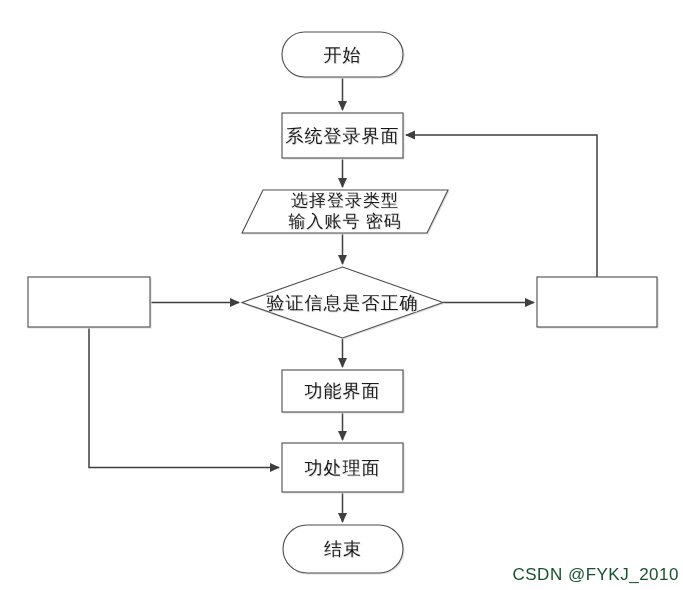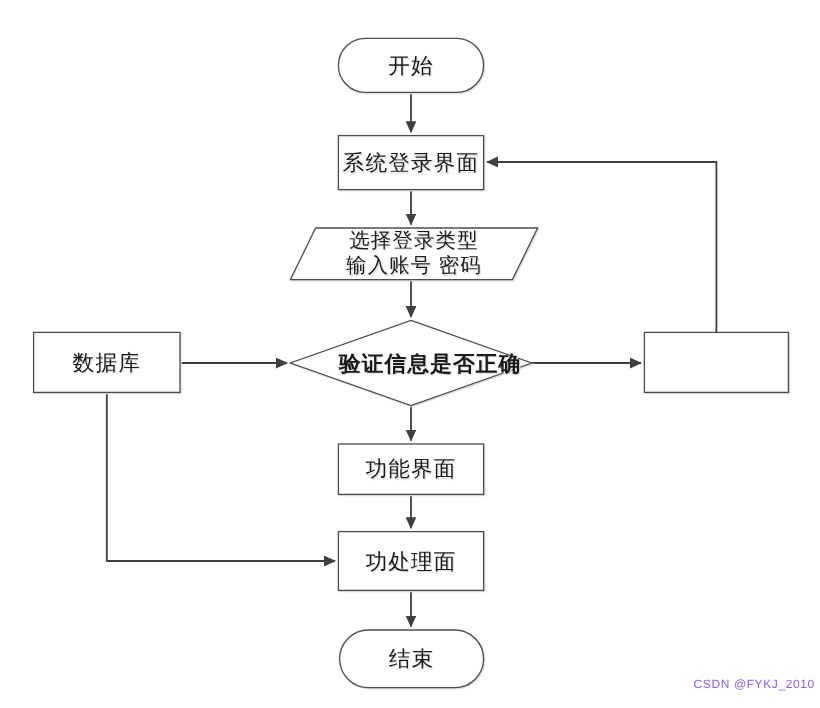--- a/index.html
+++ b/index.html
@@ -38,23 +38,23 @@
   .lbl.two-line {
     flex-direction: column;
     font-size: 17px;
     line-height: 21px;
   }
   .watermark {
     position: absolute;
     top: 565px;
     right: 4px;
     font-family: "Liberation Sans", "DejaVu Sans", sans-serif;
-    font-size: 10px;
+    font-size: 17px;
     letter-spacing: 0.5px;
-    color: #8b5cf6;
+    color: #14532d;
   }
 </style>
 </head>
 <body>
 
 <div class="canvas">
 
   <svg class="diagram-svg" width="683" height="590" viewBox="0 0 683 590">
     <defs>
       <marker id="arrow" markerWidth="11" markerHeight="10" refX="9" refY="4.5" orient="auto" markerUnits="userSpaceOnUse">
@@ -86,23 +86,22 @@
 
   <div class="lbl" style="left:282px; top:32px; width:121px; height:45px;">开始</div>
 
   <div class="lbl" style="left:282px; top:113px; width:121px; height:45px;">系统登录界面</div>
 
   <div class="lbl two-line" style="left:242px; top:189px; width:206px; height:44px;">
     <span>选择登录类型</span>
     <span>输入账号 密码</span>
   </div>
 
-  <div class="lbl" style="left:258px; top:267px; width:201px; height:71px;font-weight:bold;">验证信息是否正确</div>
+  <div class="lbl" style="left:242px; top:267px; width:201px; height:71px;">验证信息是否正确</div>
 
-  <div class="lbl" style="left:28px; top:277px; width:122px; height:50px;">数据库</div>
 
 
   <div class="lbl" style="left:282px; top:370px; width:121px; height:42px;">功能界面</div>
 
   <div class="lbl" style="left:282px; top:443px; width:121px; height:49px;">功处理面</div>
 
   <div class="lbl" style="left:283px; top:525px; width:120px; height:48px;text-align:center;">结束</div>
 
   <div class="watermark">CSDN @FYKJ_2010</div>
 

